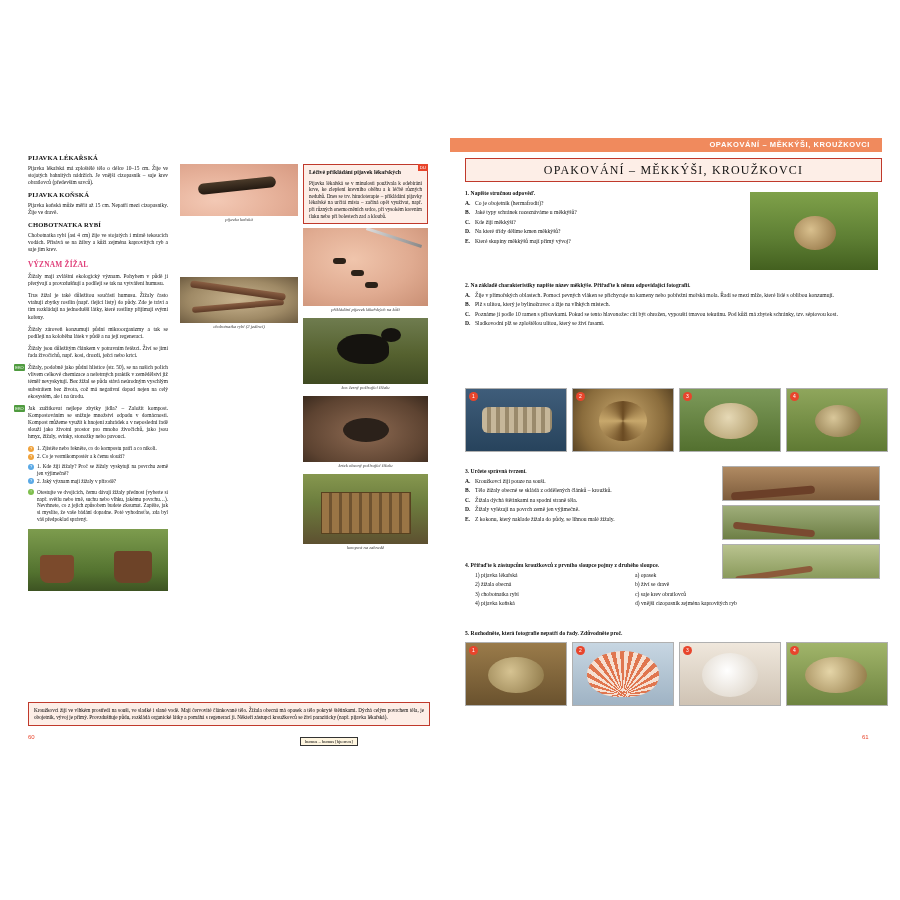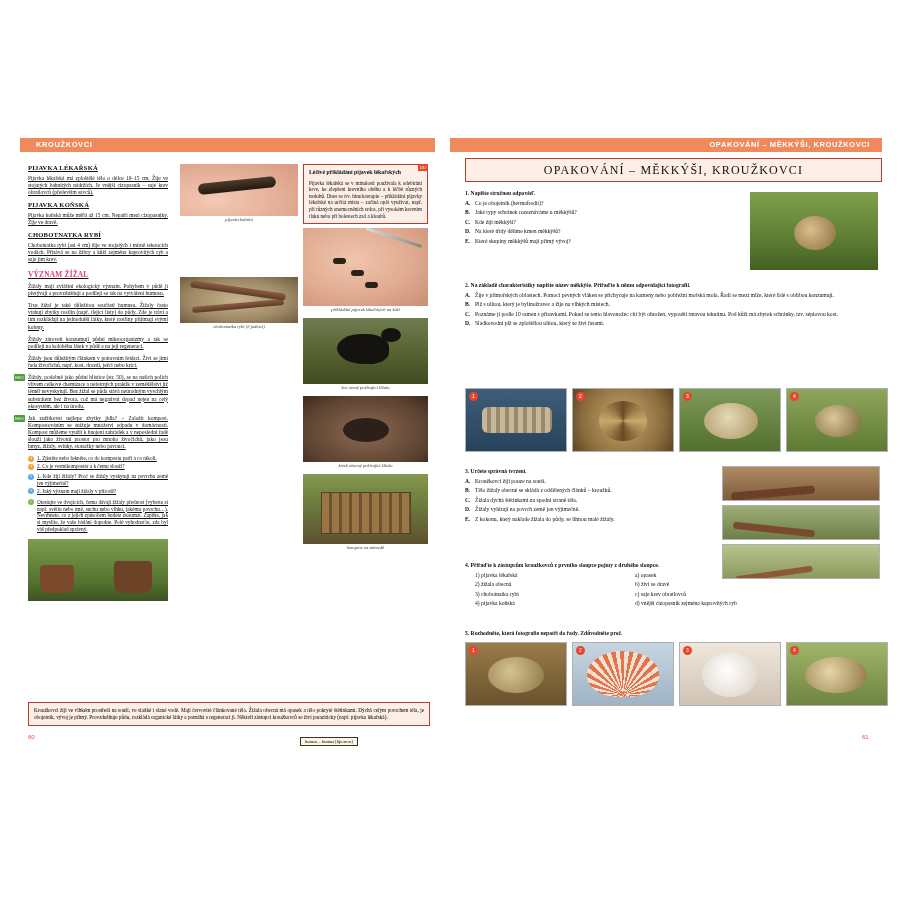--- a/index.html
+++ b/index.html
@@ -12,21 +12,21 @@
   .hdr-left{left:20px;top:8px;width:415px;}
   .hdr-right{left:450px;top:8px;width:432px;}
   .hdr-left span,.hdr-right span{
      color:#fff;font-family:"Liberation Sans",sans-serif;font-size:7.5px;
      font-weight:bold;letter-spacing:.6px;line-height:14px;display:block;}
   .hdr-left span{padding-left:16px;}
   .hdr-right span{text-align:right;padding-right:12px;}
 
   
   .col{position:absolute;font-size:5.4px;line-height:1.32;color:#111;text-align:justify;}
-  .colA{left:28px;top:34px;width:140px;text-decoration:underline;}
+  .colA{left:28px;top:24px;width:140px;}
   .colB{left:180px;top:34px;width:118px;}
   .colC{left:303px;top:34px;width:125px;}
 
   h4.sub{font-family:"Liberation Serif",serif;font-weight:bold;font-size:6.6px;margin:0 0 2px 0;color:#111;letter-spacing:.2px;}
   h4.pink{color:#e0407a;font-size:7.4px;margin:7px 0 3px 0;}
   p.tx{margin:0 0 5px 0;}
   b{font-weight:bold;}
 
   
   .imgbox{position:relative;overflow:hidden;background:#cfcfcf;}
@@ -134,23 +134,20 @@
   .f4{background:linear-gradient(180deg,#a1b56a 0%,#6e8440 100%);}
   .f4:after{content:"";position:absolute;left:18px;top:14px;width:62px;height:36px;border-radius:50%;
       background:radial-gradient(circle at 40% 40%,#e5d5a8,#8c7340);}
 </style>
 </head>
 <body>
 
 <div class="page-wrap">
 <div class="spread">
 
-  <div class="hdr hdr-left">
-    <span>KROUŽKOVCI</span>
-  </div>
   <div class="hdr hdr-right">
     <span>OPAKOVÁNÍ – MĚKKÝŠI, KROUŽKOVCI</span>
   </div>
 
   <div class="col colA">
     <h4 class="sub">PIJAVKA LÉKAŘSKÁ</h4>
     <p class="tx">Pijavka lékařská má zploštělé tělo o délce 10–15 cm. Žije ve stojatých bahnitých nádržích. Je vnější cizopasník – saje krev obratlovců (především savců).</p>
 
     <h4 class="sub">PIJAVKA KOŇSKÁ</h4>
     <p class="tx">Pijavka koňská může měřit až 15 cm. Nepatří mezi cizopasníky. Žije ve dravě.</p>

